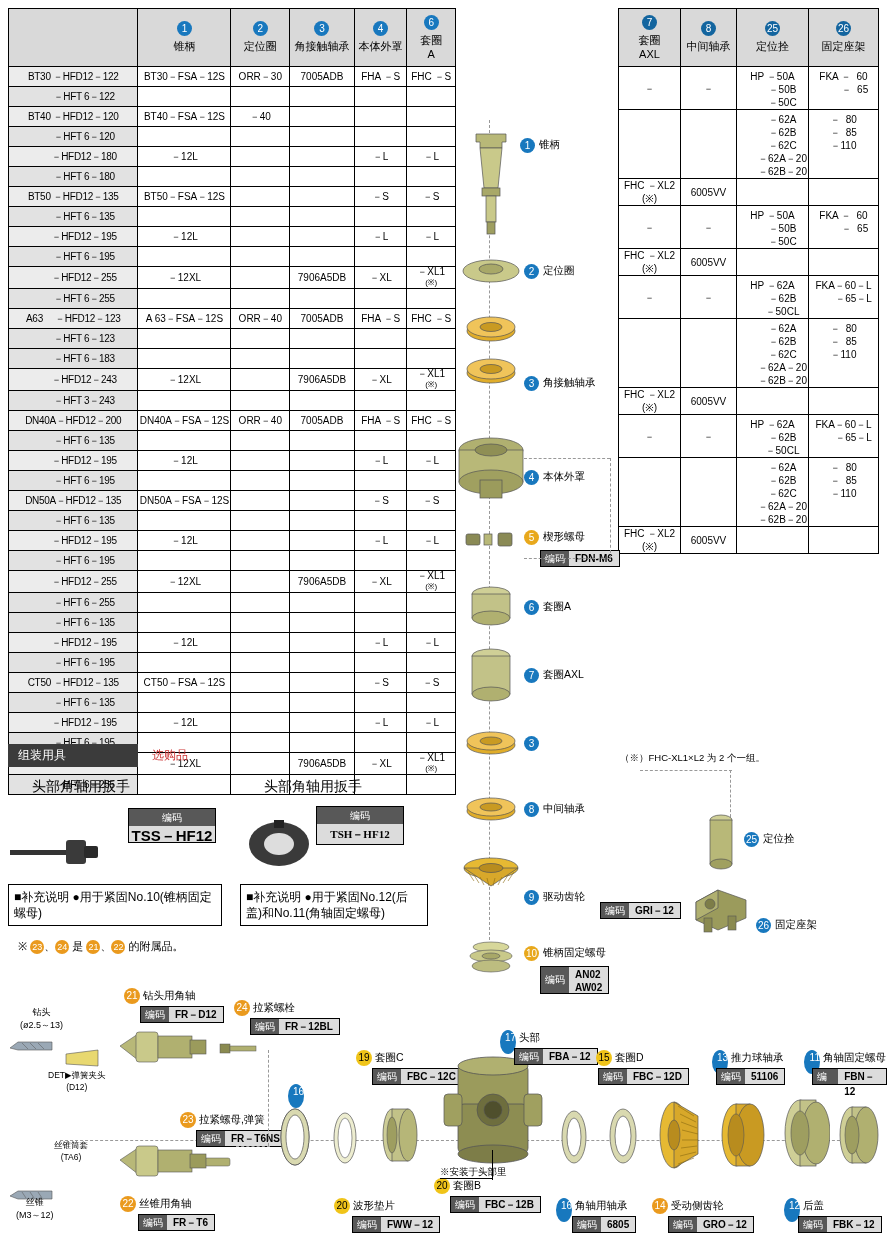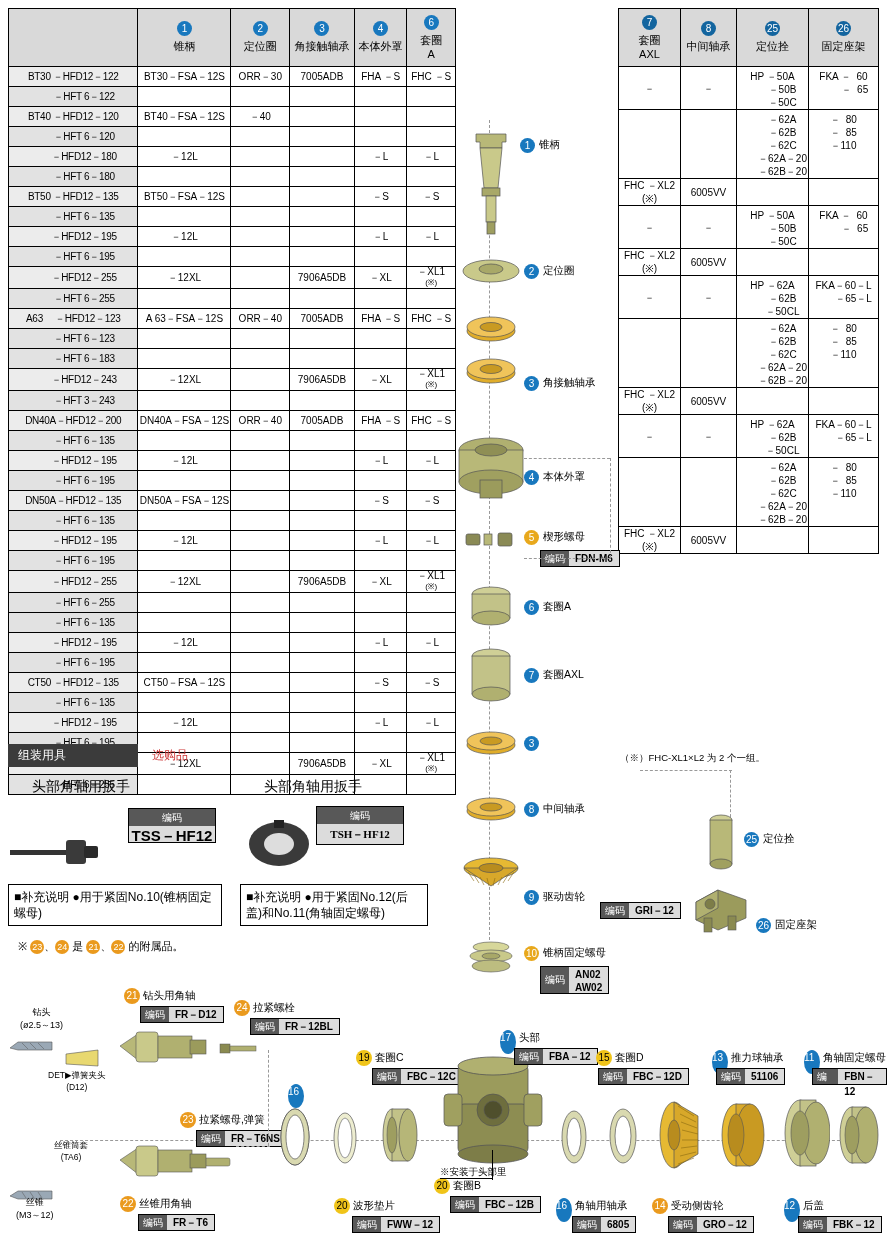--- a/index.html
+++ b/index.html
@@ -163,21 +163,21 @@
     text-align: center;
   }
   .bbadge {
     display: inline-block;
     width: 16px; height: 24px;
     line-height: 16px;
     border-radius: 50%;
     background: #1878be;
     color: #fff;
     font-size: 10px;
-    text-align: left;
+    text-align: right;
   }
   .ybadge {
     display: inline-block;
     width: 16px; height: 16px;
     line-height: 16px;
     border-radius: 50%;
     background: #f0c419;
     color: #000;
     font-size: 10px;
     text-align: center;

